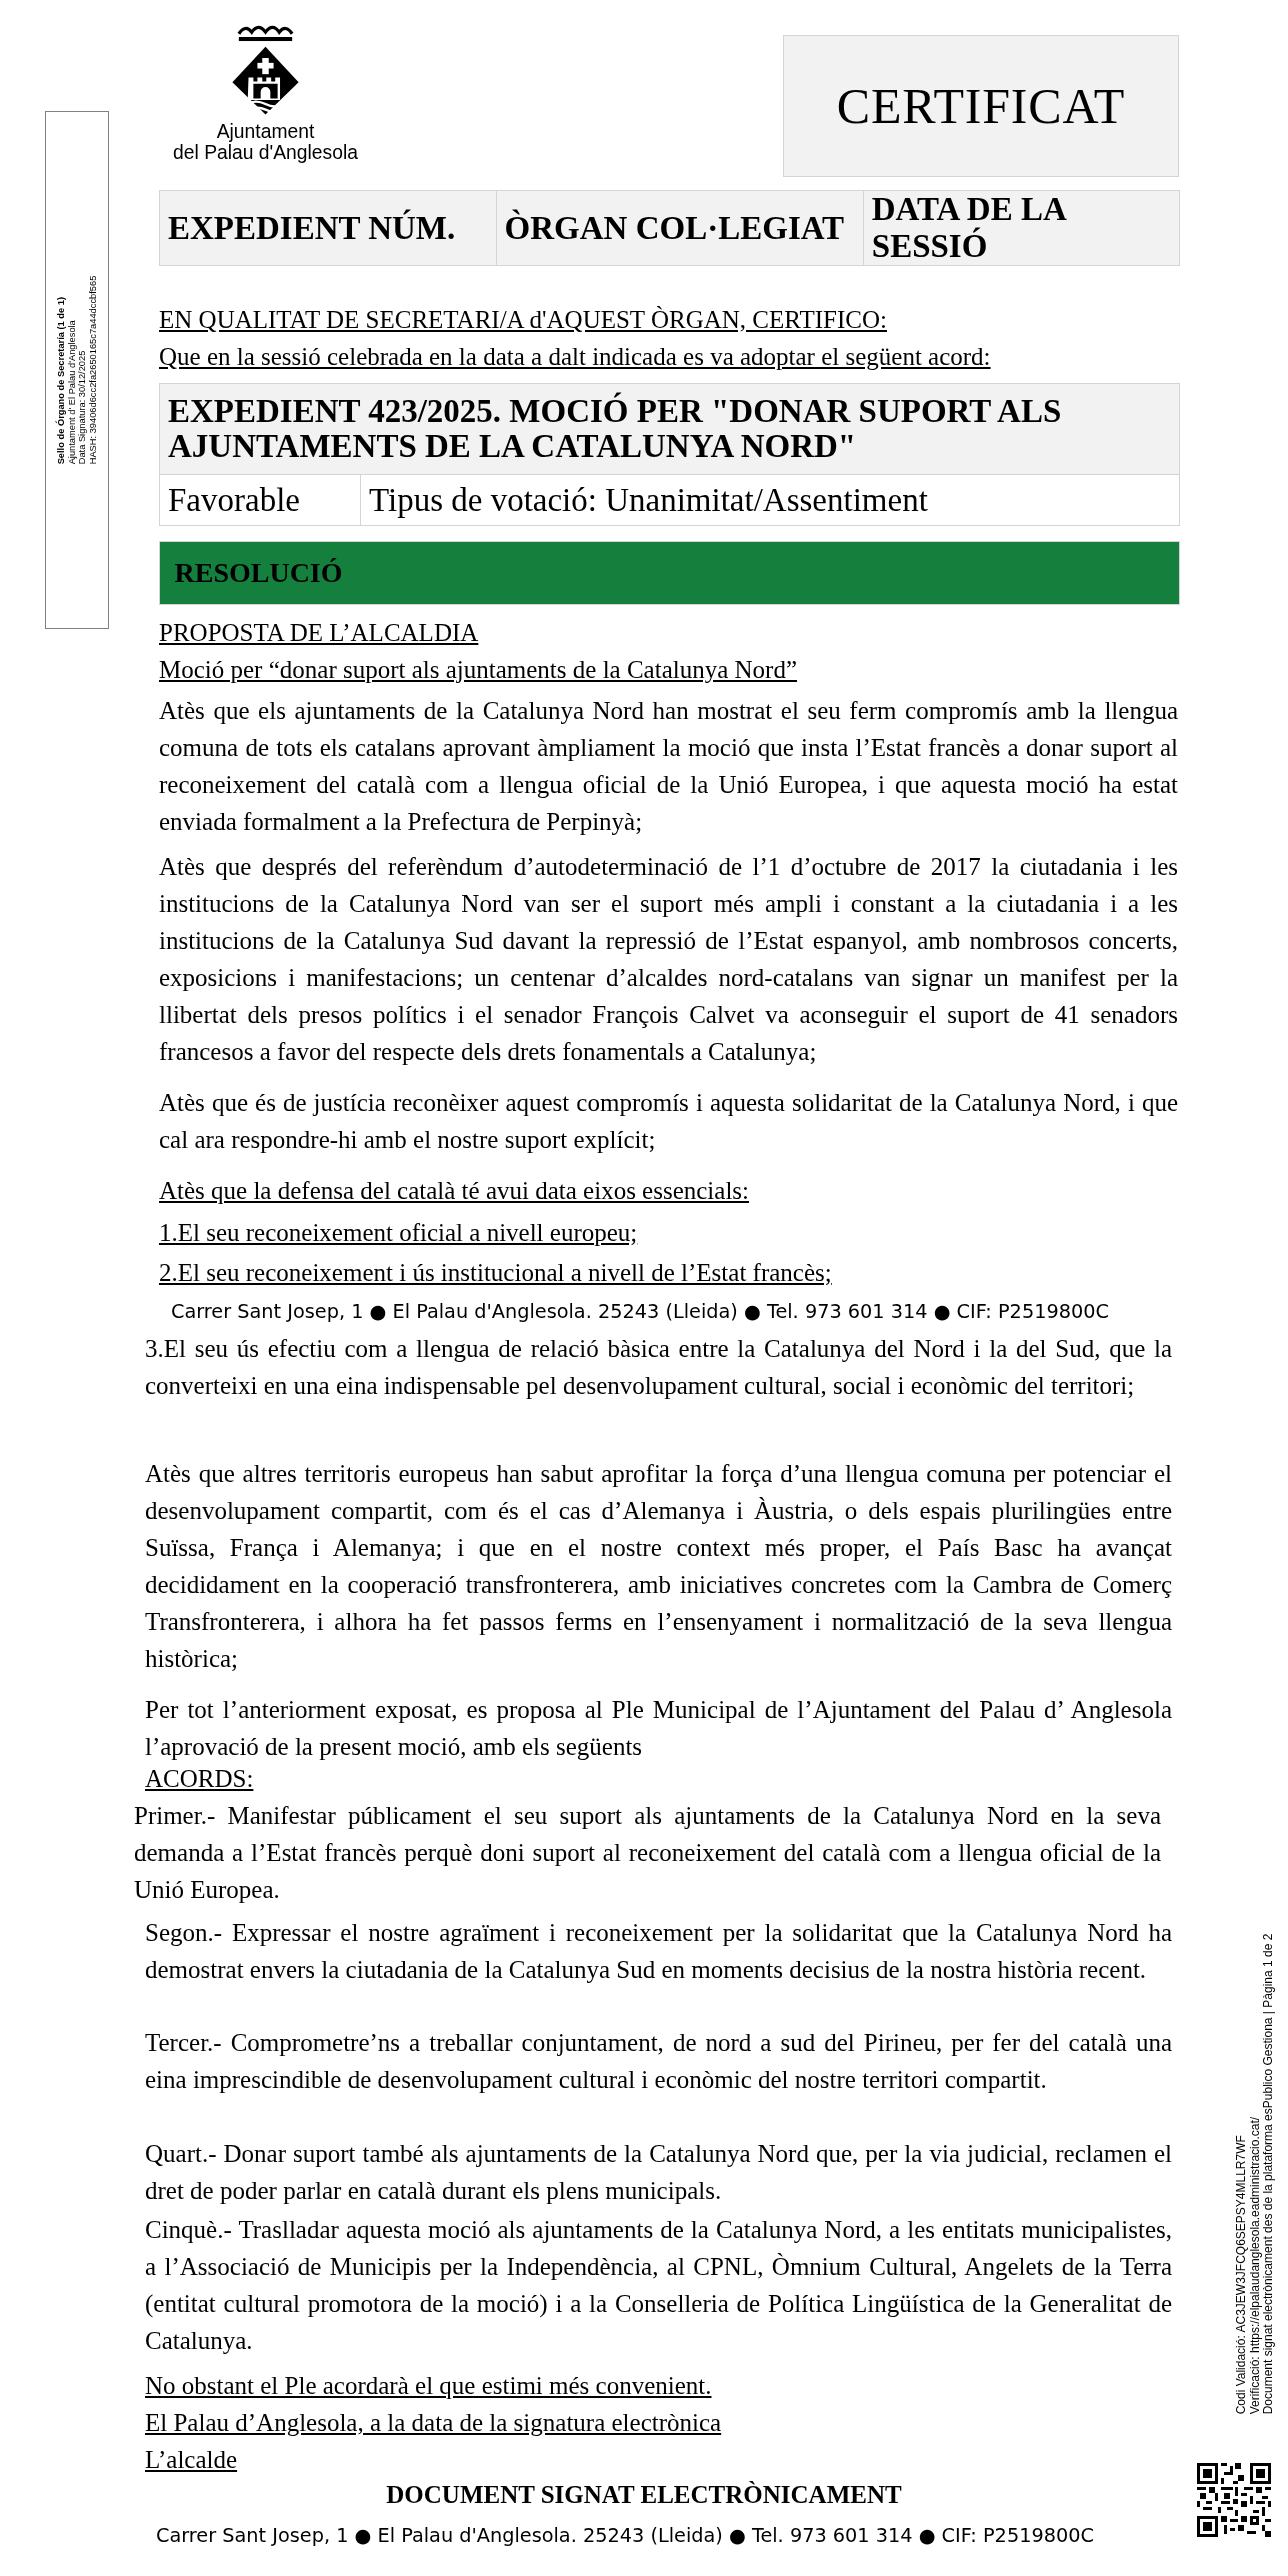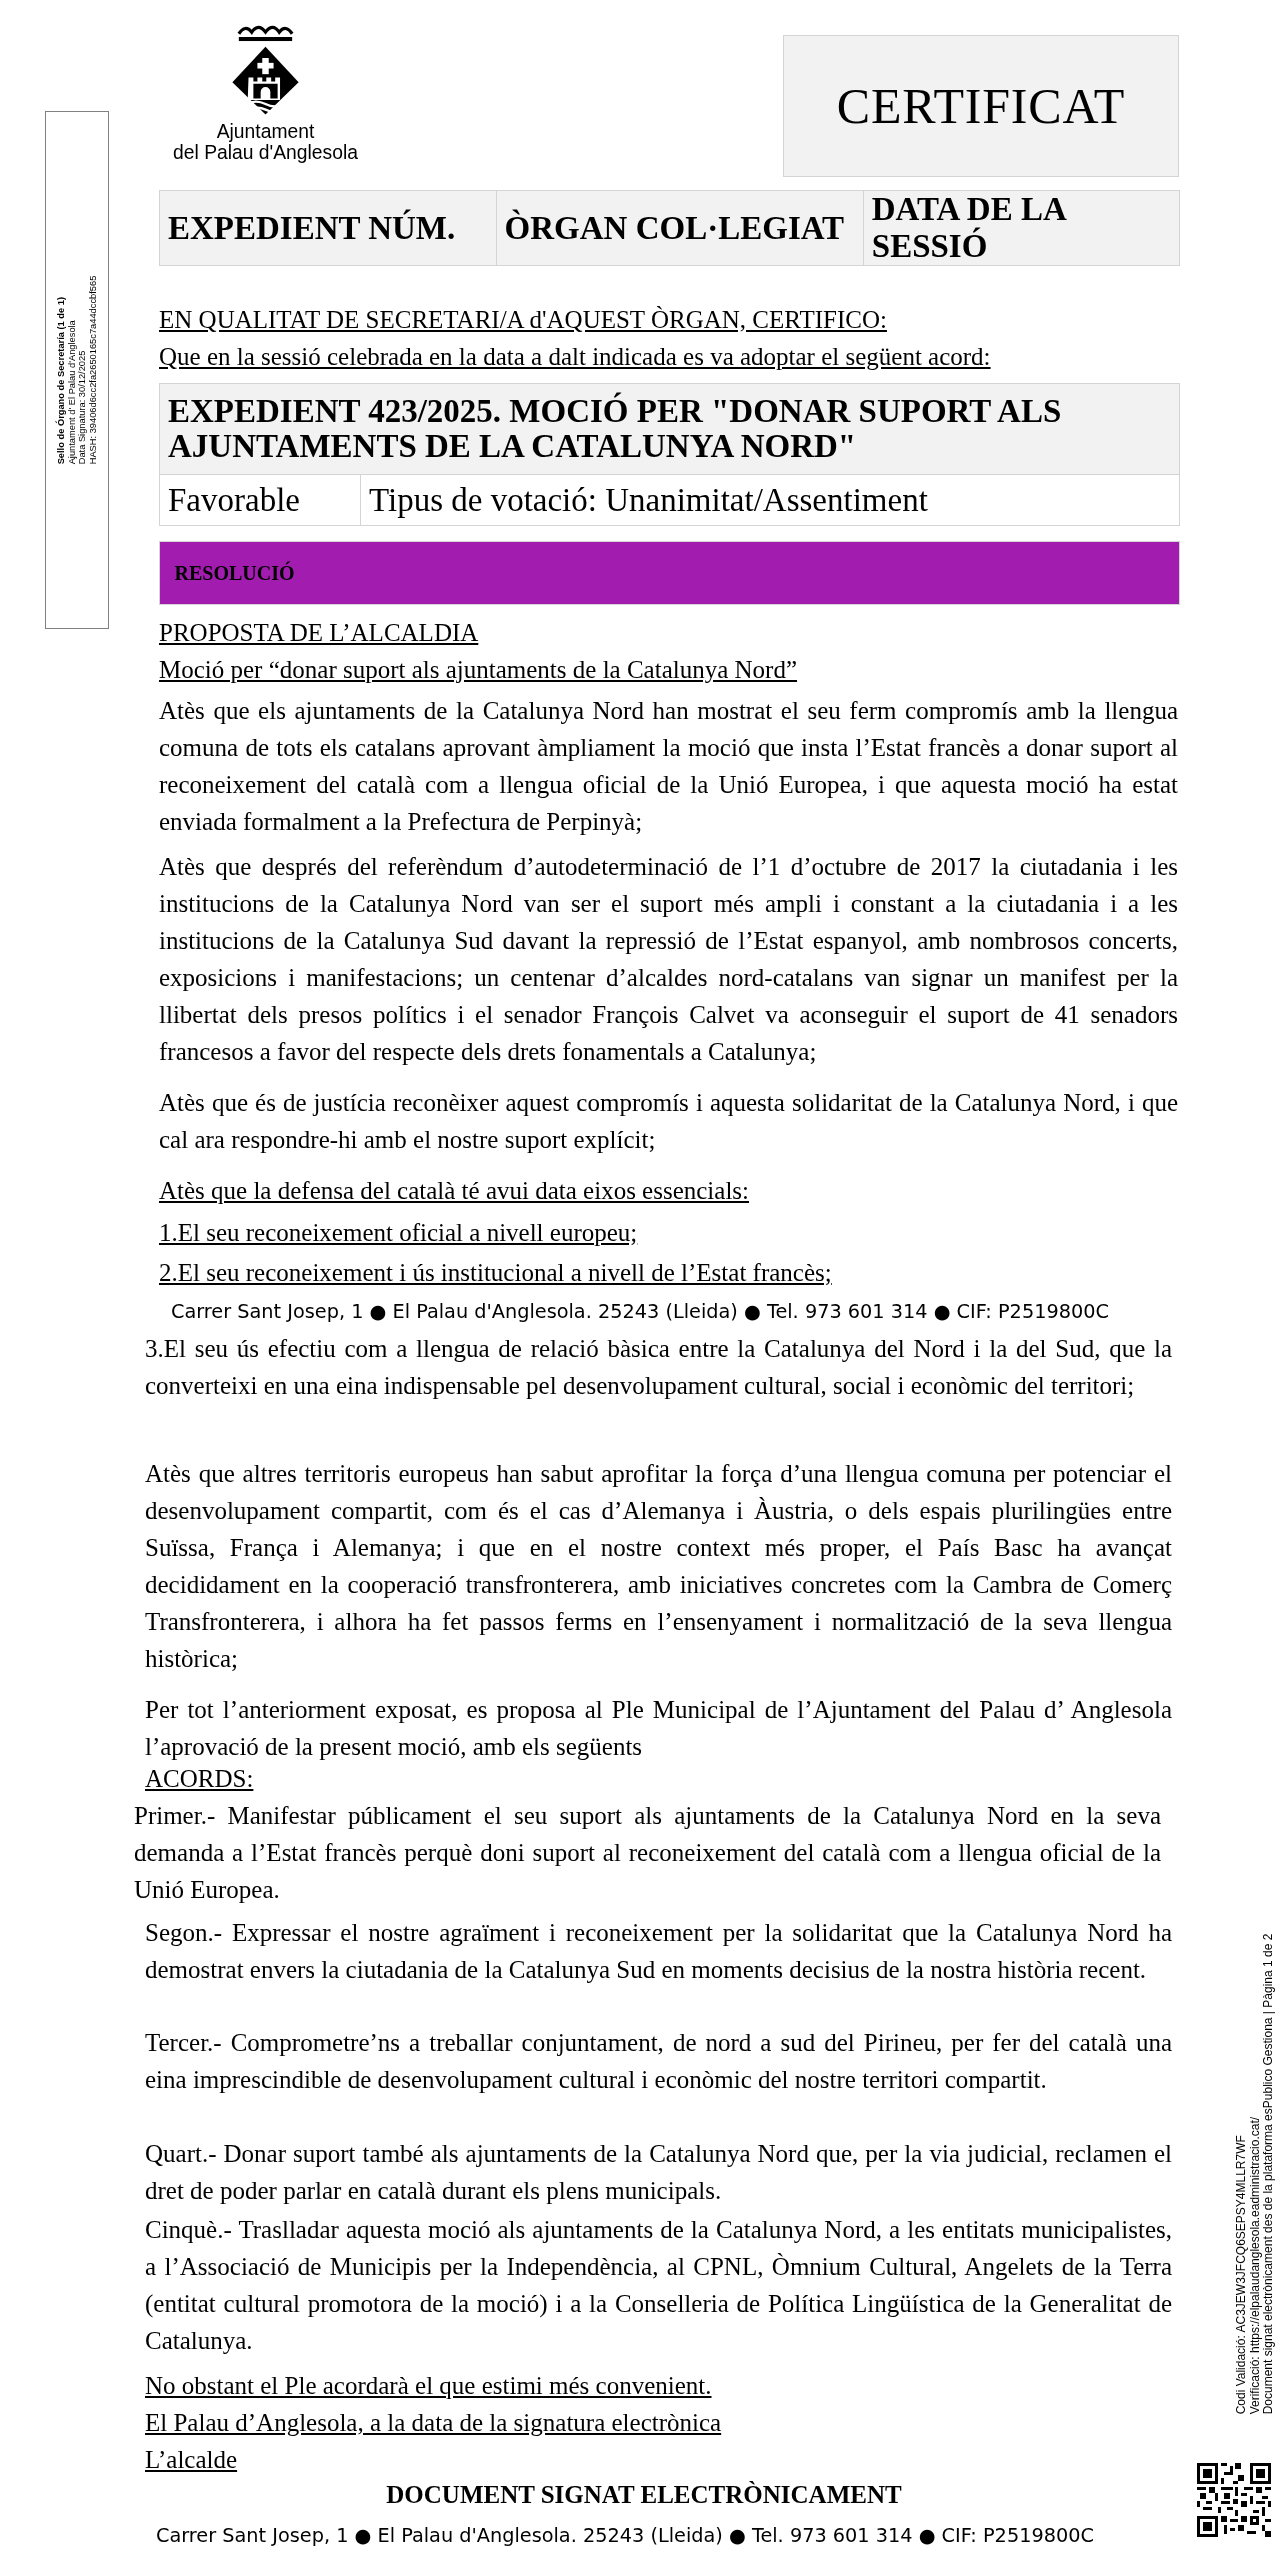--- a/index.html
+++ b/index.html
@@ -52,22 +52,22 @@
       font-size: 25px; line-height: 37px; text-align: justify;
     }
     .line { position: absolute; left: 159px; font-size: 25px; line-height: 32px; white-space: nowrap; text-decoration: underline; }
 
     #t2 { left: 159px; top: 383px; width: 1021px; }
     #t2 td.h { height: 84px; line-height: 35px; padding: 3.2px 8px; }
     #t2 td.r { height: 50px; }
 
     #resol {
       left: 159px; top: 541px; width: 1021px; height: 64px;
-      background: #a21caf; border: 1.6px solid #d4d4d4; box-sizing: border-box;
-      font-weight: bold; font-size: 20px; display: flex; align-items: center; padding-left: 14.5px;
+      background: #15803d; border: 1.6px solid #d4d4d4; box-sizing: border-box;
+      font-weight: bold; font-size: 28px; display: flex; align-items: center; padding-left: 14.5px;
     }
 
     .addr {
       position: absolute; font-family: "DejaVu Sans", "Liberation Sans", sans-serif;
       font-size: 19.3px; white-space: nowrap; color: #000;
     }
 
     #signed {
       left: 0; width: 1288px; text-align: center; top: 2481px;
       font-weight: bold; font-size: 25px;

